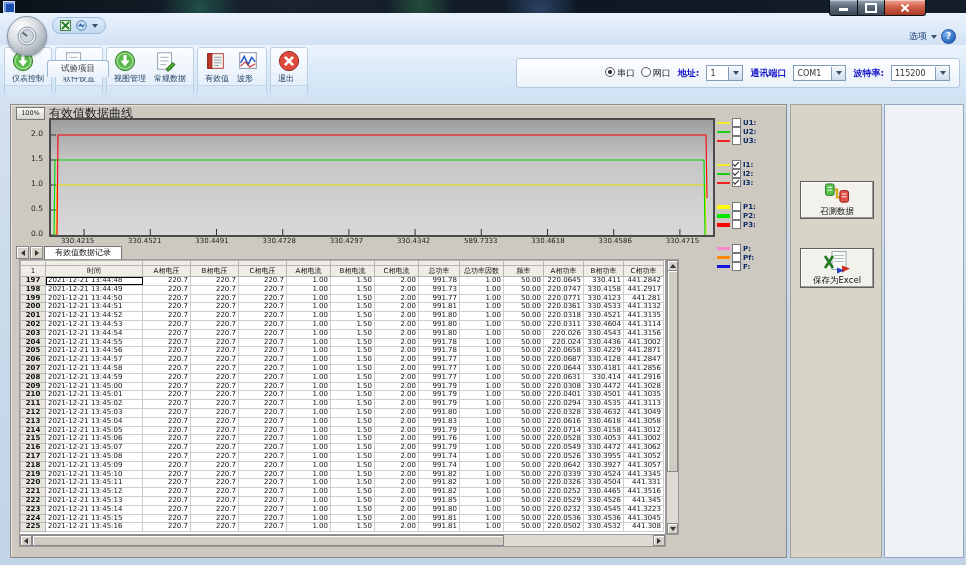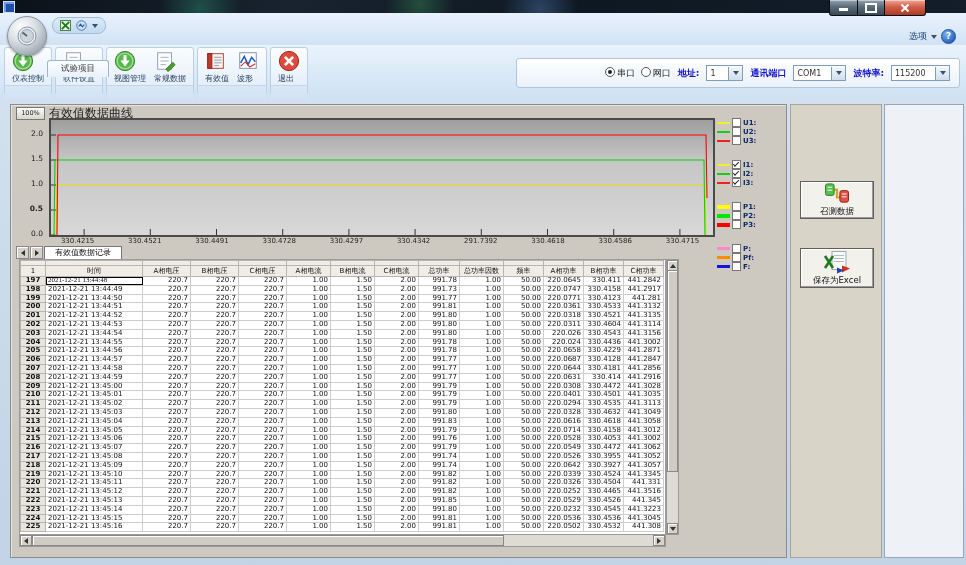--- a/index.html
+++ b/index.html
@@ -95,21 +95,21 @@
   
   .gridwrap{position:absolute;left:8px;top:154px;width:645px;height:274px;background:#fff;
     border:1px solid #9a9a9a;overflow:hidden;}
   table.grid{border-collapse:collapse;table-layout:fixed;width:643px;background:#fff;}
   .grid td,.grid th{border:1px solid #cdcdcd;font-size:7px;height:7.8px;line-height:7.8px;
     padding:0 2px;white-space:nowrap;overflow:hidden;font-weight:normal;color:#111;text-align:right;}
   .grid thead th{background:#f0ede7;border-color:#b5b5b5;text-align:center;height:10px;line-height:10px;}
   .grid thead tr.blank th{height:4px;}
   .grid td.rownum{background:#e8e5df;border-color:#b5b5b5;text-align:center;font-weight:bold;}
   .grid td.time{text-align:left;}
-  .grid td.sel{outline:1.5px solid #000;outline-offset:-1.5px;font-family:Liberation Serif, serif;}
+  .grid td.sel{outline:1.5px solid #000;outline-offset:-1.5px;}
   
   .vsb{position:absolute;left:655px;top:154px;width:11px;height:274px;background:#dedbd4;border:1px solid #9a9a9a;}
   .hsb{position:absolute;left:8px;top:429px;width:645px;height:11px;background:#dedbd4;border:1px solid #9a9a9a;display:flex;}
   .sbtn{width:10px;height:9px;background:#d6d2ca;border:1px solid #888;box-shadow:inset 1px 1px 0 #fff;
     display:flex;align-items:center;justify-content:center;flex:none;}
   .vsb .sbtn{width:9px;}
   .tri-u{width:0;height:0;border-left:3px solid transparent;border-right:3px solid transparent;border-bottom:4px solid #333;}
   .tri-d{width:0;height:0;border-left:3px solid transparent;border-right:3px solid transparent;border-top:4px solid #333;}
   .vthumb{position:absolute;left:0px;top:10px;width:9px;height:200px;background:#cfccc4;border:1px solid #888;box-shadow:inset 1px 1px 0 #fff;}
   .vdown{position:absolute;bottom:0;}
@@ -304,21 +304,21 @@
 </div>
 
 <div class="main">
   <div class="panel">
     <div class="zoombtn">100%</div>
     <div class="ctitle">有效值数据曲线</div>
     <div class="yaxis" id="yaxis">
         <span class="ytick" style="top: 11px;">2.0</span>
         <span class="ytick" style="top: 36px;">1.5</span>
         <span class="ytick" style="top: 61px;">1.0</span>
-        <span class="ytick" style="top: 86px; font-weight: bold;">0.5</span>
+        <span class="ytick" style="top: 86px;">0.5</span>
         <span class="ytick" style="top: 111px;">0.0</span>
       </div>
     <div class="plot">
       <svg id="plotsvg" viewBox="0 0 662 115" preserveAspectRatio="none">
           <line x1="0" x2="5" y1="14.999999999999993" y2="14.999999999999993" stroke="#333"></line>
           <line x1="0" x2="5" y1="39.99999999999999" y2="39.99999999999999" stroke="#333"></line>
           <line x1="0" x2="5" y1="65" y2="65" stroke="#333"></line>
           <line x1="0" x2="5" y1="90" y2="90" stroke="#333"></line>
           <line x1="0" x2="5" y1="115" y2="115" stroke="#333"></line>
           <line x1="33.1" x2="33.1" y1="109" y2="115" stroke="#333"></line>
@@ -336,21 +336,21 @@
           <polyline points="6,115 7,14.999999999999993 655,14.999999999999993 656,78" fill="none" stroke="#ff0000" stroke-width="1.1"></polyline>
         </svg>
     </div>
     <div class="xlabels" id="xlabels">
         <span>330.4215</span>
         <span>330.4521</span>
         <span>330.4491</span>
         <span>330.4728</span>
         <span>330.4297</span>
         <span>330.4342</span>
-        <span>291.7392</span>
+        <span>589.7333</span>
         <span>330.4618</span>
         <span>330.4586</span>
         <span>330.4715</span>
       </div>
     <div id="legend">
         <div class="leg-item">
           <span class="leg-line" style="background: rgb(240, 239, 42); height: 2px;"></span>
           <span class="leg-box"></span>
           <span class="leg-label">U1:</span>
         </div>

